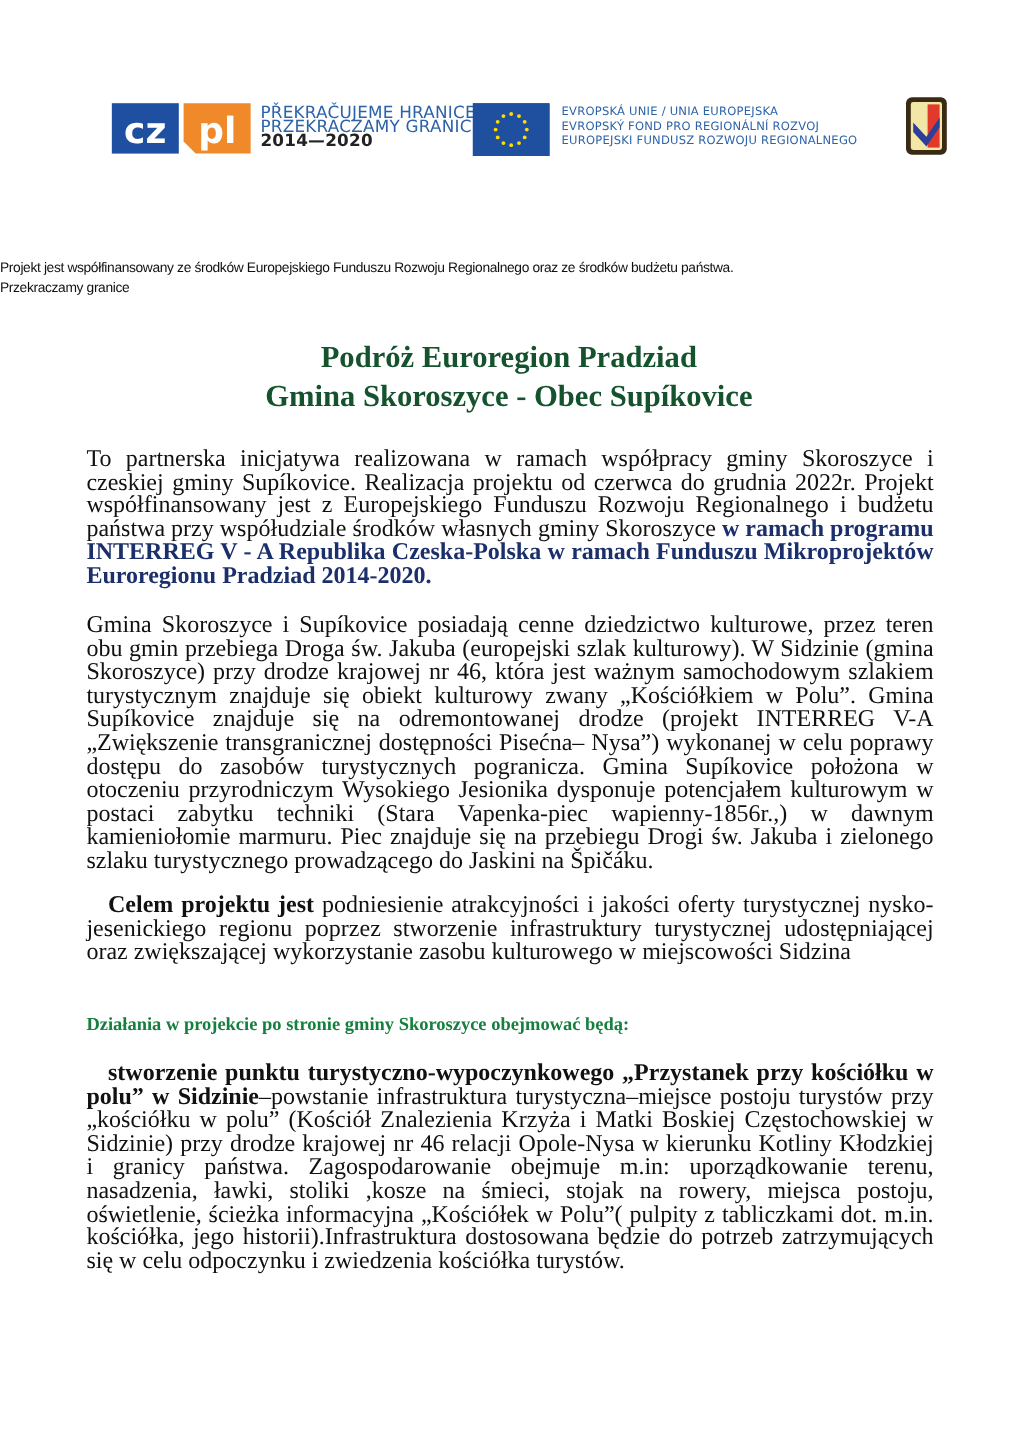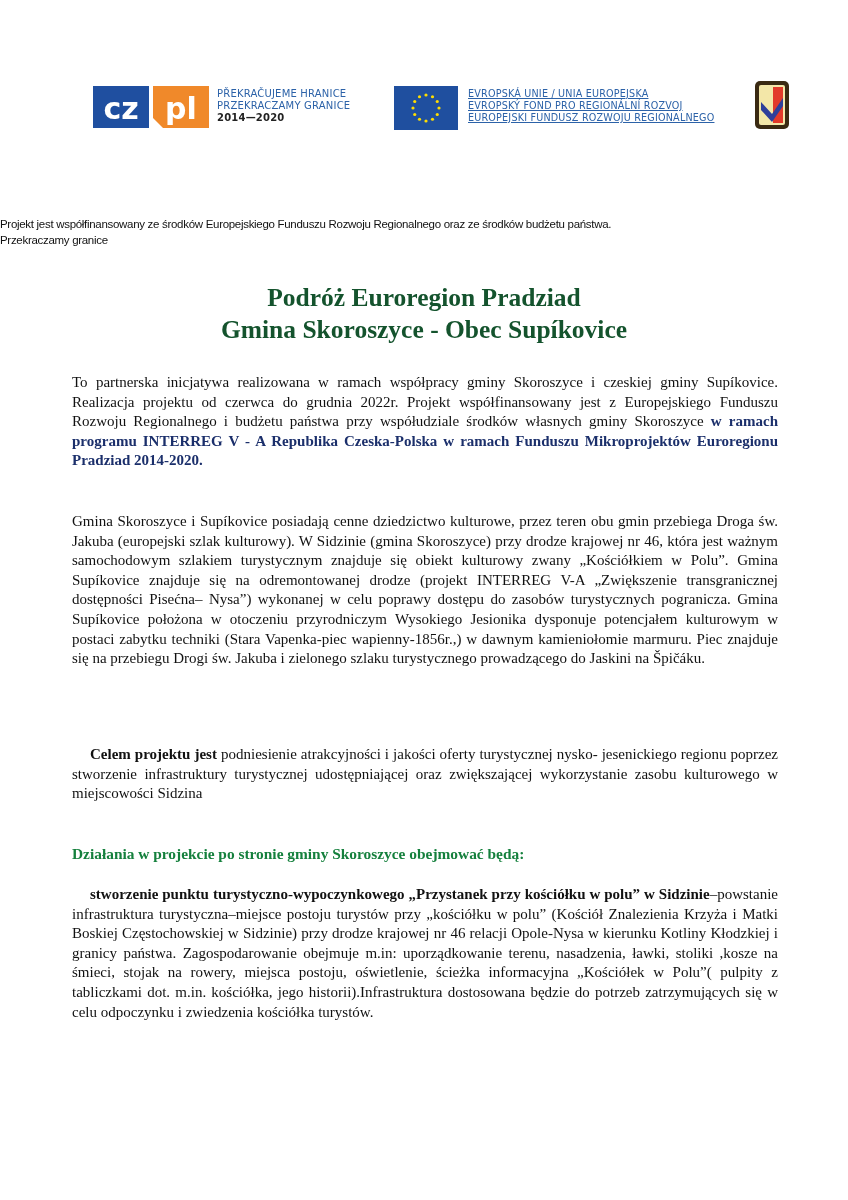--- a/index.html
+++ b/index.html
@@ -1,30 +1,30 @@
 <!DOCTYPE html>
 <html><head>
 <meta charset="utf-8">
 <style>
   html, body { margin: 0; padding: 0; background: #ffffff; }
   body { width: 848px; height: 1200px; position: relative; overflow: hidden; font-family: "Liberation Serif", serif; color: #111; }
 
   .logo-bar { position: absolute; top: 80px; left: 13px; width: 848px; height: 56px; }
   .czpl-logo { position: absolute; left: 80px; top: 4px; width: 116px; height: 46px; }
-  .czpl-text { position: absolute; left: 204px; top: 8px; font-family: "DejaVu Sans", sans-serif; font-size: 10px; line-height: 12px; letter-spacing: 0.2px; color: #2c62a8; }
+  .czpl-text { position: absolute; left: 204px; top: 8px; font-family: "DejaVu Sans", sans-serif; font-size: 14px; line-height: 12px; letter-spacing: 0.2px; color: #2c62a8; }
   .czpl-text .years { color: #222; font-weight: bold; }
   .eu-flag { position: absolute; left: 381px; top: 6px; width: 64px; height: 44px; background: #1f4f9f; }
-  .eu-text { position: absolute; left: 455px; top: 8px; font-family: "DejaVu Sans", sans-serif; font-size: 9.6px; line-height: 12px; letter-spacing: 0.2px; color: #2c62a8; text-decoration: underline; }
+  .eu-text { position: absolute; left: 455px; top: 8px; font-family: "DejaVu Sans", sans-serif; font-size: 9.6px; line-height: 12px; letter-spacing: 0.2px; color: #2c62a8; }
   .euroregion-logo { position: absolute; left: 741px; top: 0; width: 36px; height: 50px; }
 
   .cofin { position: absolute; top: 216px; left: 0; width: 848px; text-align: left; font-family: "Liberation Sans", sans-serif; font-size: 11.5px; line-height: 16px; letter-spacing: -0.3px; color: #111; }
 
   .title { position: absolute; top: 282px; left: 0; width: 848px; text-align: center; font-weight: bold; font-size: 25.5px; line-height: 32px; color: #14532d; }
 
-  .para { position: absolute; left: 72px; width: 706px; font-size: 15px; line-height: 19.6px; text-align: justify; color: #111; }
+  .para { position: absolute; left: 72px; width: 706px; font-size: 20px; line-height: 19.6px; text-align: justify; color: #111; }
   .para b { font-weight: bold; margin-left: 18px; }
   .blue { color: #1b2f6b; font-weight: bold; }
   .p1 { top: 373px; }
   .p2 { top: 512px; }
   .p3 { top: 745px; }
   .h-actions { position: absolute; top: 845px; left: 72px; font-size: 15.4px; font-weight: bold; color: #15803d; }
   .p4 { top: 885px; }
 </style>
 </head>
 <body>

